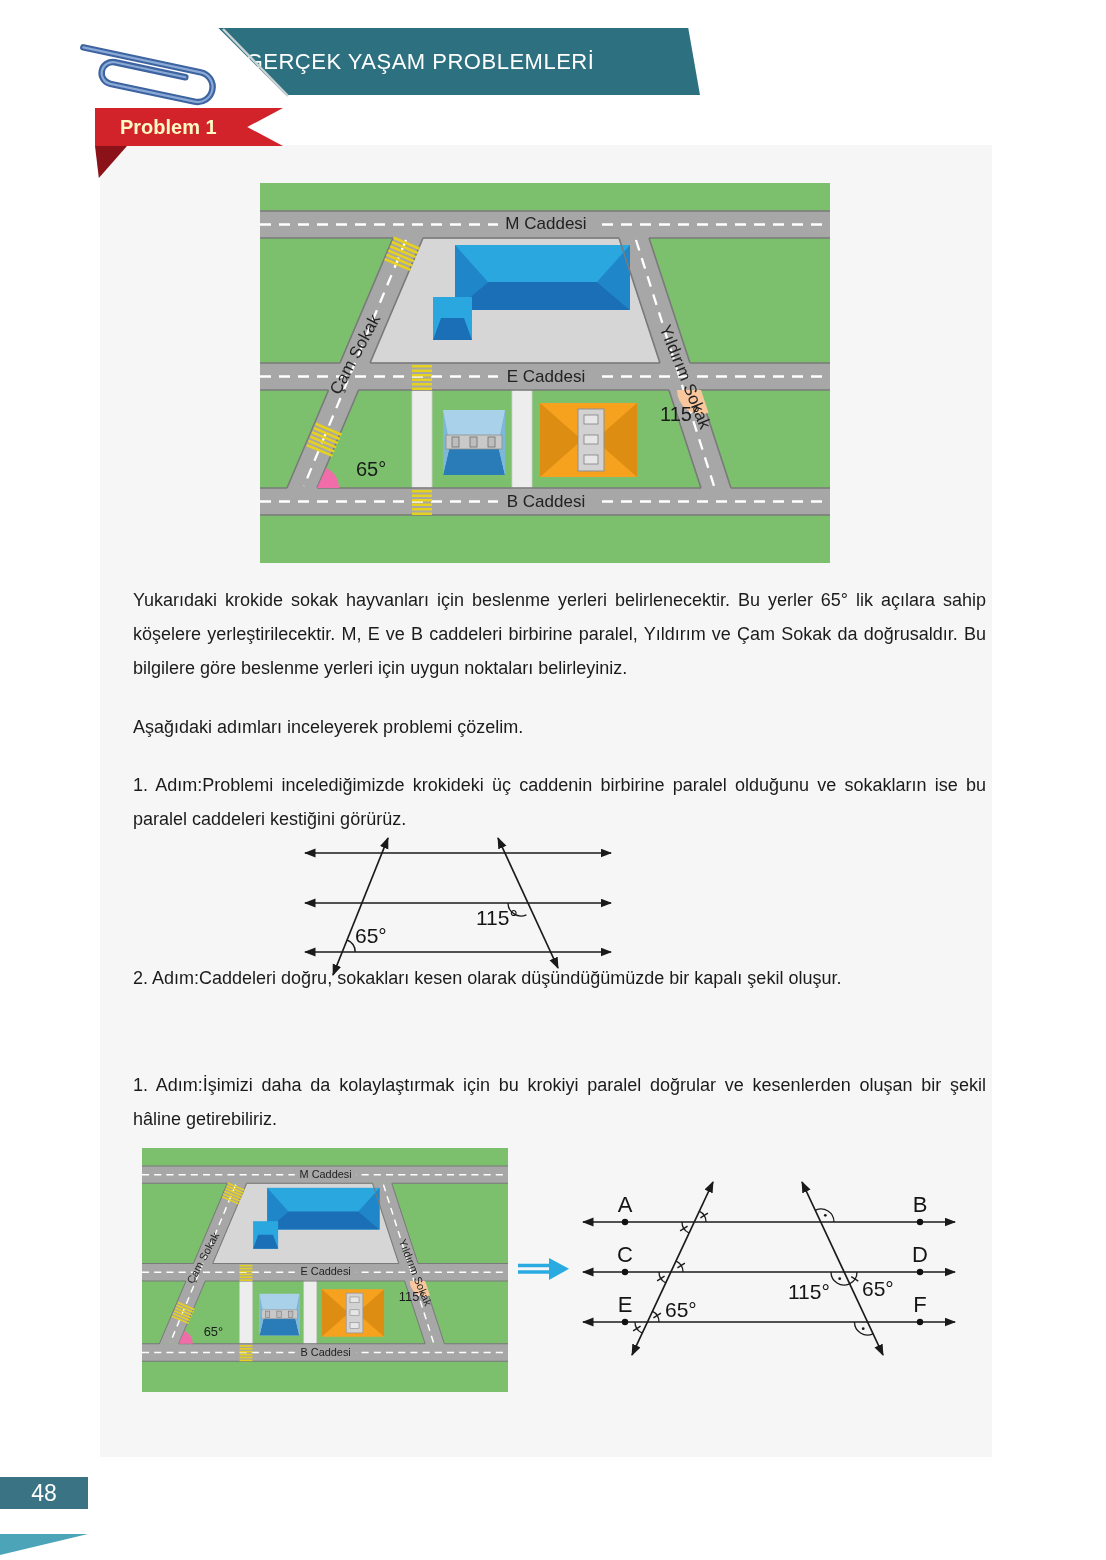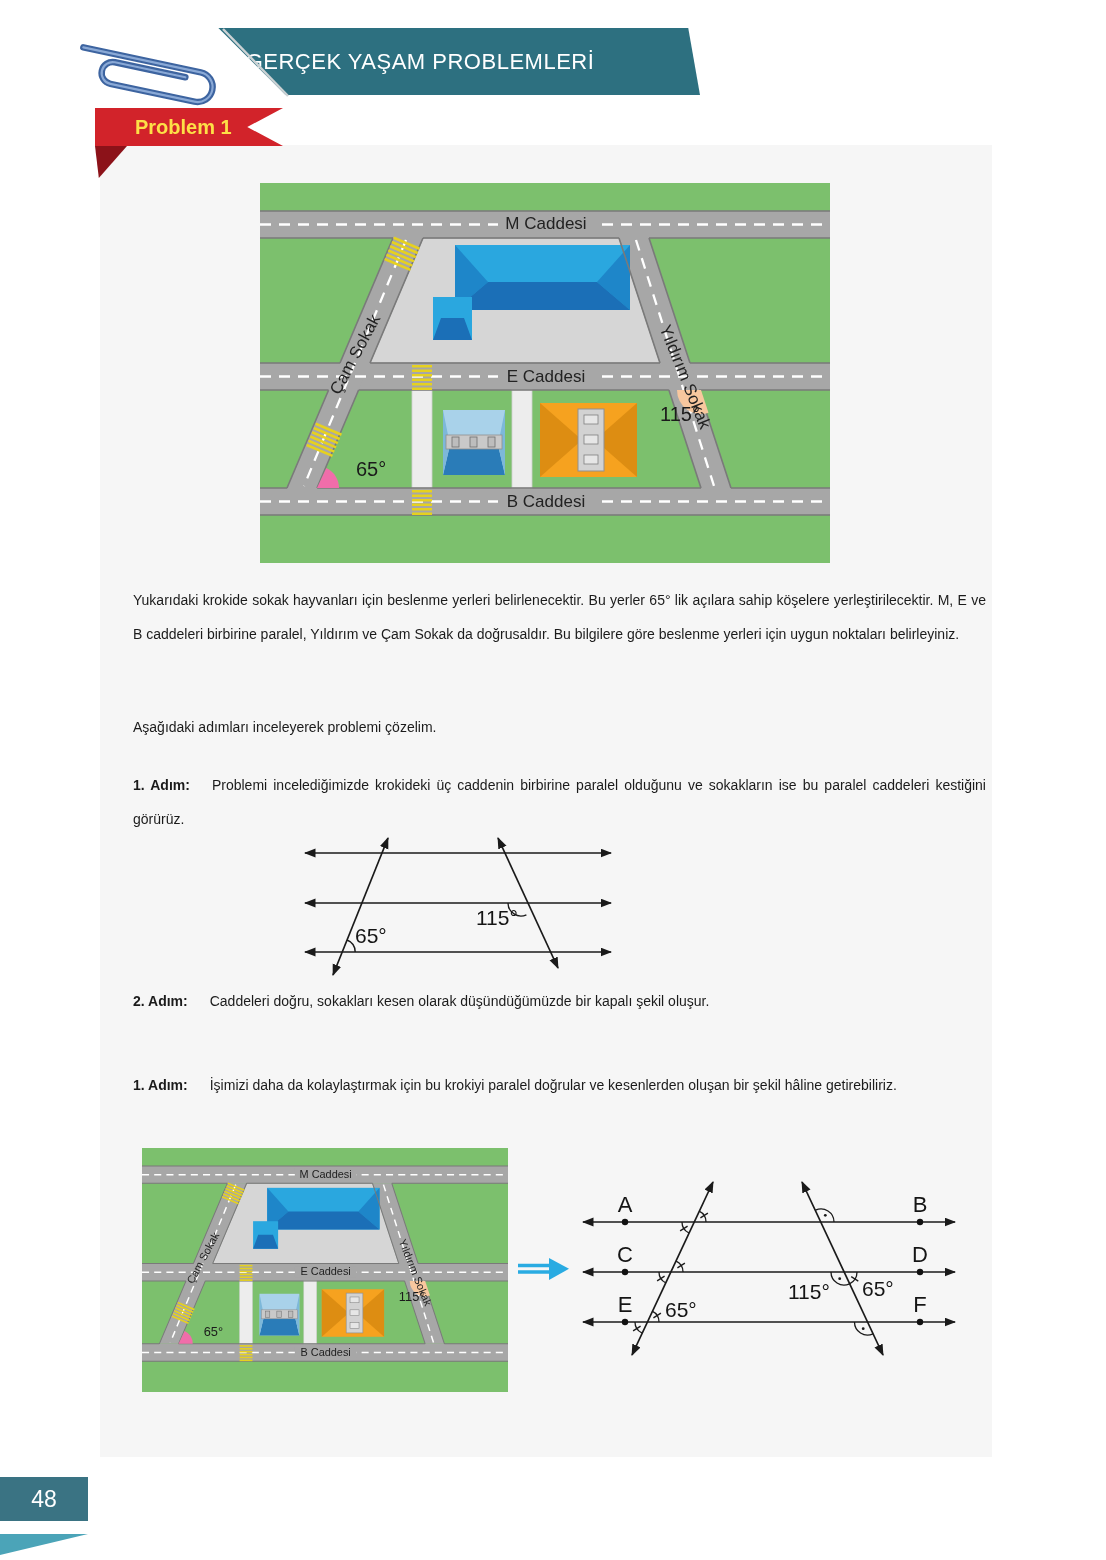--- a/index.html
+++ b/index.html
@@ -16,34 +16,34 @@
     clip-path:polygon(14% 0, 97.9% 0, 100% 100%, 26% 100%);
     display:flex;align-items:center;justify-content:center;
   }
   .banner-title{color:#ffffff;font-size:22px;letter-spacing:.5px;}
   
   .ribbon{
     left:95px;top:108px;width:188px;height:38px;background:#d2232a;
     clip-path:polygon(0 0,100% 0,81% 50%,100% 100%,0 100%);
     display:flex;align-items:center;
   }
-  .ribbon-text{color:#fde047;font-weight:bold;font-size:20px;padding-left:40px;}
+  .ribbon-text{color:#fef9c3;font-weight:bold;font-size:20px;padding-left:25px;}
   .ribbon-fold{left:95px;top:146px;width:32px;height:32px;background:#8c1219;
     clip-path:polygon(0 0,100% 0,12% 100%);}
   
-  .para{left:133px;width:853px;font-size:14px;line-height:34px;text-align:justify;}
-  .blab{font-weight:bold;margin-right:22px;}
+  .para{left:133px;width:853px;font-size:18px;line-height:34px;text-align:justify;}
+  .blab{font-weight:normal;margin-right:0;}
   
   svg text{font-family:"Liberation Sans", sans-serif;}
   .maplabel{font-size:17px;fill:#222;}
   .mapangle{font-size:20px;fill:#1b1b1b;}
   .figlabel{font-size:21px;fill:#151515;}
   .ptlabel{font-size:22px;fill:#151515;}
   
-  .pagenum{left:0;top:1477px;width:88px;height:44px;background:#3a7383;color:#fff;
+  .pagenum{left:0;top:1477px;width:88px;height:32px;background:#3a7383;color:#fff;
     display:flex;align-items:center;justify-content:center;font-size:23px;}
   .pagewedge{left:0;top:1534px;width:88px;height:21px;background:#4ba4b8;
     clip-path:polygon(0 0,100% 0,0 100%);}
 </style>
 </head>
 <body>
 
 <svg width="0" height="0" style="position:absolute" aria-hidden="true">
   <defs>
     <marker id="ah" markerWidth="13" markerHeight="11" refX="10.5" refY="4.5" orient="auto-start-reverse" markerUnits="userSpaceOnUse">
@@ -210,21 +210,21 @@
     <line x1="7" y1="119" x2="313" y2="119" marker-start="url(#ah)" marker-end="url(#ah)"></line>
     <line x1="35" y1="142" x2="90" y2="5" marker-start="url(#ah)" marker-end="url(#ah)"></line>
     <line x1="200" y1="5" x2="260" y2="135" marker-start="url(#ah)" marker-end="url(#ah)"></line>
   </g>
   <path d="M57.2,119 A13,13 0 0 0 49,107" fill="none" stroke="#1a1a1a" stroke-width="1.4"></path>
   <path d="M210,70 A13,13 0 0 0 228.4,81.8" fill="none" stroke="#1a1a1a" stroke-width="1.4"></path>
   <text class="figlabel" x="57" y="110">65°</text>
   <text class="figlabel" x="178" y="92">115°</text>
 </svg>
 
-<div class="abs para" style="top:984px;"><span class="blab">2. Adım:</span><span>Caddeleri doğru, sokakları kesen olarak düşündüğümüzde bir kapalı şekil oluşur.</span></div>
+<div class="abs para" style="top:961px;"><span class="blab">2. Adım:</span><span>Caddeleri doğru, sokakları kesen olarak düşündüğümüzde bir kapalı şekil oluşur.</span></div>
 
 <div class="abs para" style="top:1068px;"><span class="blab">1. Adım:</span><span>İşimizi daha da kolaylaştırmak için bu krokiyi paralel doğrular ve kesenlerden oluşan bir şekil hâline getirebiliriz.</span></div>
 
 <svg class="abs" style="left:142px;top:1148px;" width="366" height="244">
   <use href="#citymap"></use>
 </svg>
 
 <svg class="abs" style="left:518px;top:1256px;" width="52" height="26">
   <line x1="0" y1="9.5" x2="33" y2="9.5" stroke="#29abe2" stroke-width="3.4"></line>
   <line x1="0" y1="16" x2="33" y2="16" stroke="#29abe2" stroke-width="3.4"></line>

